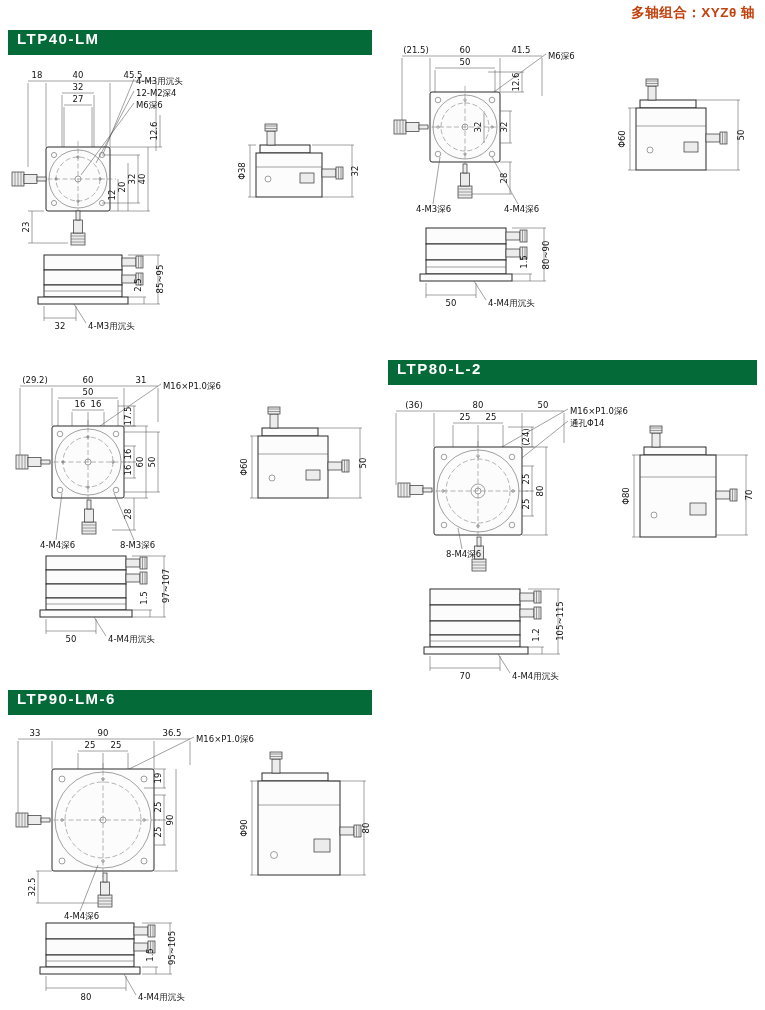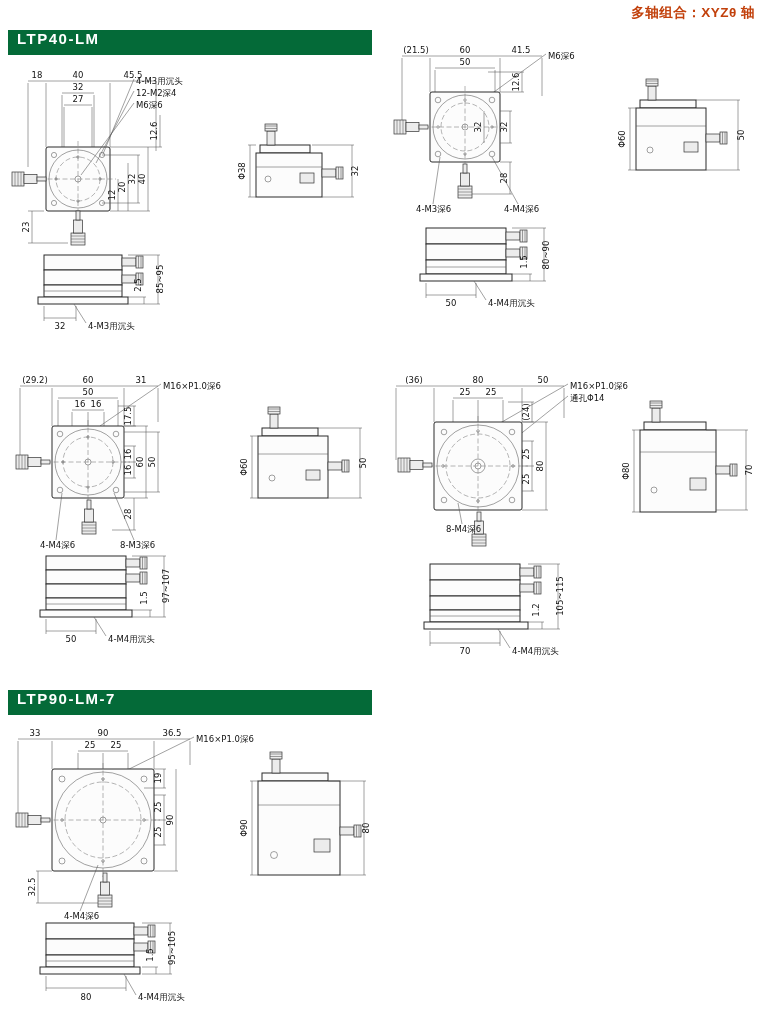--- a/index.html
+++ b/index.html
@@ -354,20 +354,23 @@
         <line x1="88" y1="259" x2="88" y2="274" class="thin"></line>
       <line x1="38" y1="271" x2="88" y2="271" class="thin"></line>
       <text x="63" y="282" text-anchor="middle" class="dim">50</text>
       <line x1="98" y1="276" x2="86" y2="257" class="thin"></line>
       <text x="100" y="282" class="co">4-M4用沉头</text>
     </g>
   </svg>
 </div>
 
 <div class="sec" style="left:388px;top:360px;width:369px;height:322px">
+  <div class="hdr">
+    <span>LTP80-L-2</span>
+  </div>
   <svg width="369" height="297" viewBox="0 0 369 297">
     <g>
       <line x1="8" y1="28" x2="8" y2="100" class="thin"></line>
         <line x1="46" y1="28" x2="46" y2="62" class="thin"></line>
       <line x1="134" y1="28" x2="134" y2="62" class="thin"></line>
         <line x1="176" y1="28" x2="176" y2="58" class="thin"></line>
       <line x1="65" y1="40" x2="65" y2="78" class="thin"></line>
         <line x1="90" y1="40" x2="90" y2="78" class="thin"></line>
         <line x1="115" y1="40" x2="115" y2="78" class="thin"></line>
       <line x1="8" y1="26" x2="176" y2="26" class="thin"></line>
@@ -455,21 +458,21 @@
       <line x1="42" y1="283" x2="112" y2="283" class="thin"></line>
       <text x="77" y="294" text-anchor="middle" class="dim">70</text>
       <line x1="122" y1="288" x2="110" y2="269" class="thin"></line>
       <text x="124" y="294" class="co">4-M4用沉头</text>
     </g>
   </svg>
 </div>
 
 <div class="sec" style="left:8px;top:690px;width:364px;height:316px">
   <div class="hdr">
-    <span>LTP90-LM-7</span>
+    <span>LTP90-LM-6</span>
   </div>
   <svg width="364" height="291" viewBox="0 0 364 291">
     <g>
       <line x1="10" y1="26" x2="10" y2="98" class="thin"></line>
         <line x1="44" y1="26" x2="44" y2="54" class="thin"></line>
       <line x1="146" y1="26" x2="146" y2="54" class="thin"></line>
         <line x1="182" y1="26" x2="182" y2="50" class="thin"></line>
       <line x1="70" y1="38" x2="70" y2="70" class="thin"></line>
         <line x1="95" y1="38" x2="95" y2="70" class="thin"></line>
         <line x1="120" y1="38" x2="120" y2="70" class="thin"></line>

